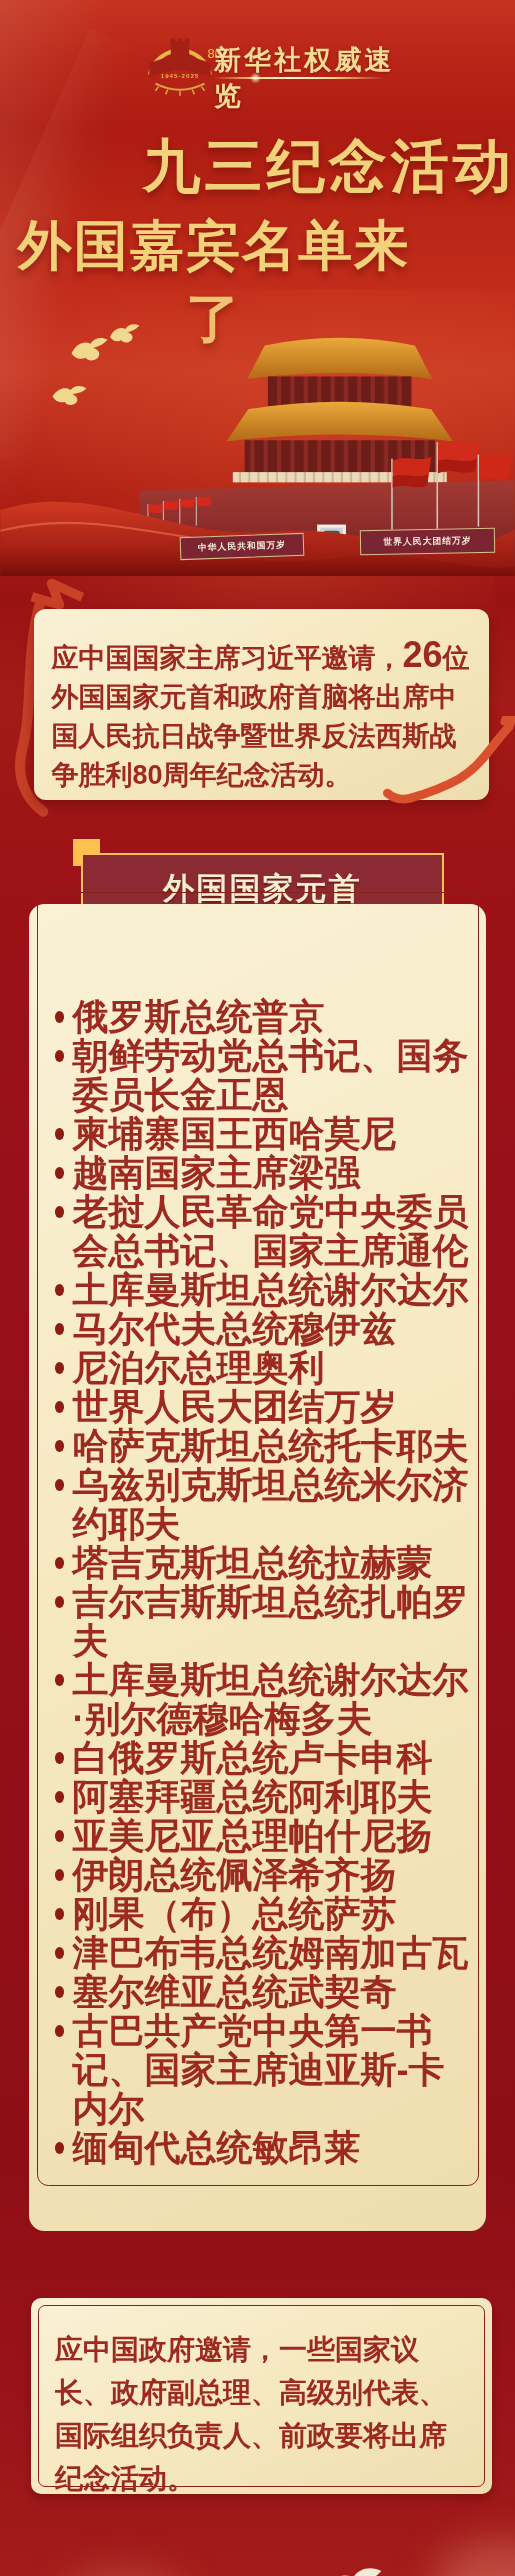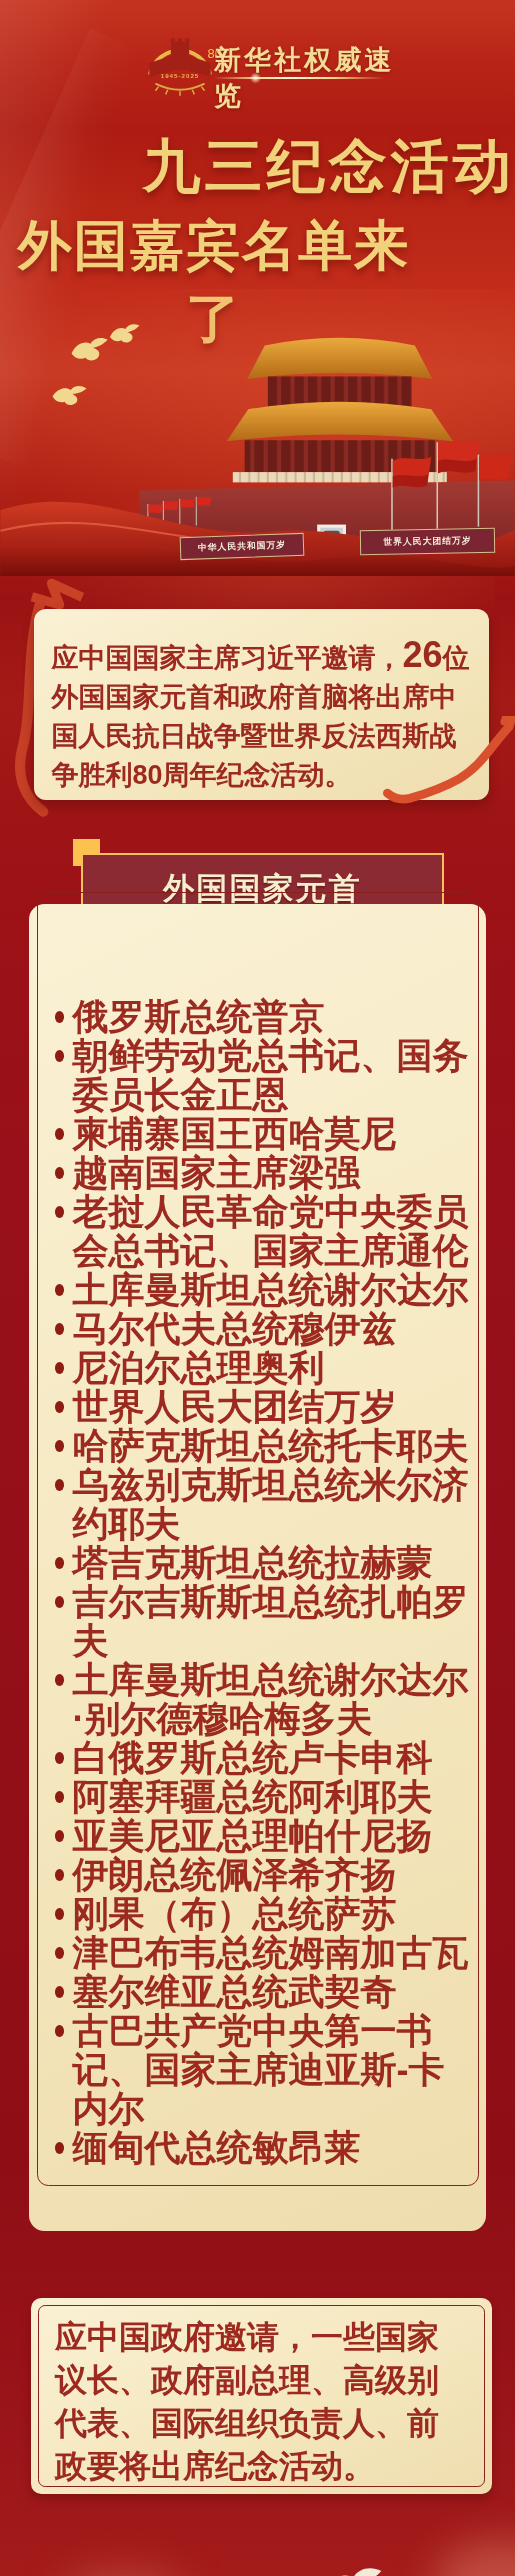--- a/index.html
+++ b/index.html
@@ -53,21 +53,21 @@
     text-shadow:0 1.5px 2.1px rgba(60,5,10,.4)}
 
   .list-outline{left:37px;top:892px;width:442px;height:1294px;border:1.5px solid #8a201a;border-radius:11.3px;background:transparent}
   .list-card{left:29px;top:904px;width:457px;height:1327px;border-radius:15.5px}
   .guest-list{left:54px;top:997px;width:417px;list-style:none}
   .guest-list li{position:relative;padding-left:18.5px;font-size:36px;line-height:39px;font-weight:bold;color:#9d2a20}
   .guest-list li::before{content:"";position:absolute;left:1px;top:14.4px;width:8.8px;height:11.3px;border-radius:50%;background:#8e1c13}
 
   .outro-card{left:31px;top:2298px;width:461px;height:196px;border-radius:10.3px;box-shadow:0 4.1px 8.2px rgba(90,10,6,.4)}
   .outro-inner{position:absolute;left:6.7px;top:6.7px;right:6.7px;bottom:6.7px;border:1.5px solid #8a201a;border-radius:7.2px}
-  .outro-text{position:absolute;left:24px;top:18px;width:414px;font-size:32px;line-height:43px;font-weight:bold;color:#9d2a20}
+  .outro-text{position:absolute;left:24px;top:30px;width:414px;font-size:28px;line-height:43px;font-weight:bold;color:#9d2a20}
 
   
   .cloud{position:absolute;border-radius:50%;filter:blur(19.6px)}
 </style>
 </head>
 <body>
 
 <div id="page">
 
   <div class="streak" style="left:-82px;top:-31px;width:247px;height:489px;transform:rotate(20deg);

